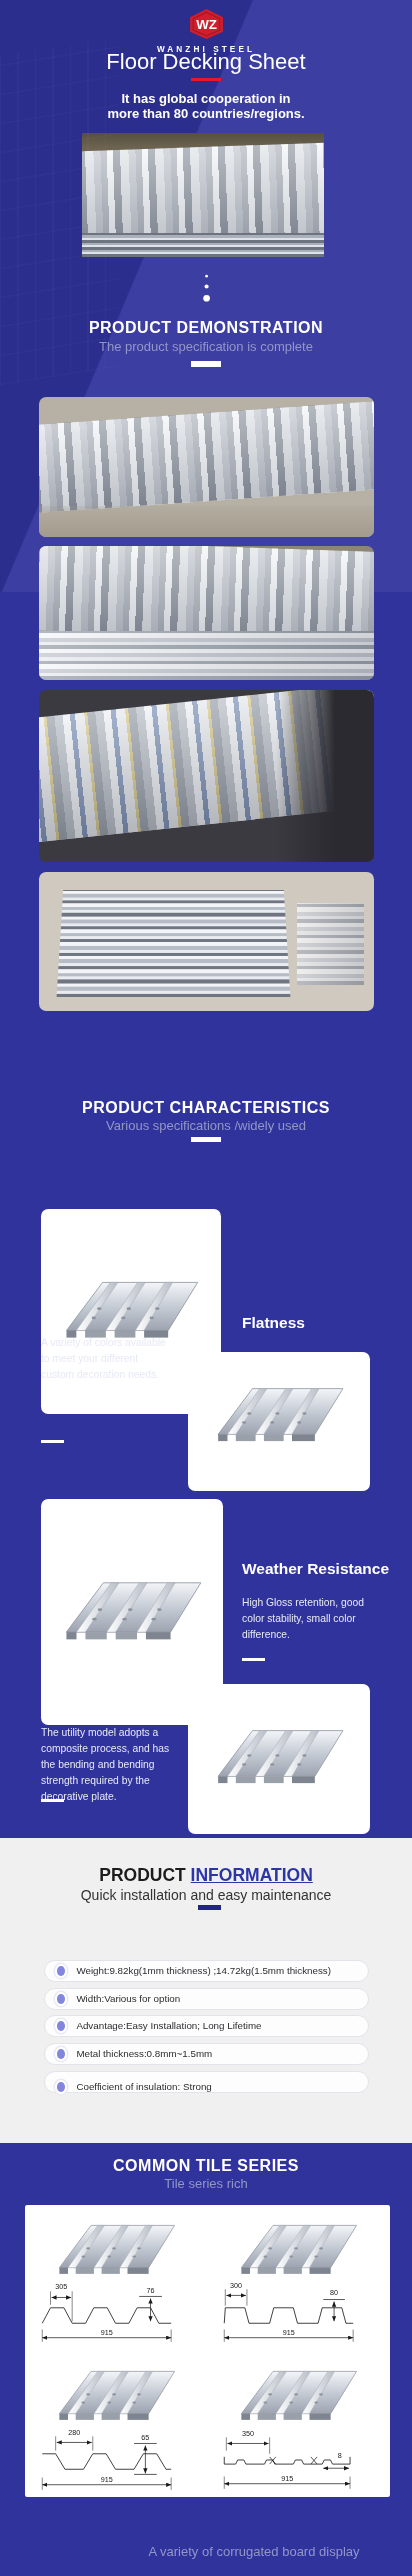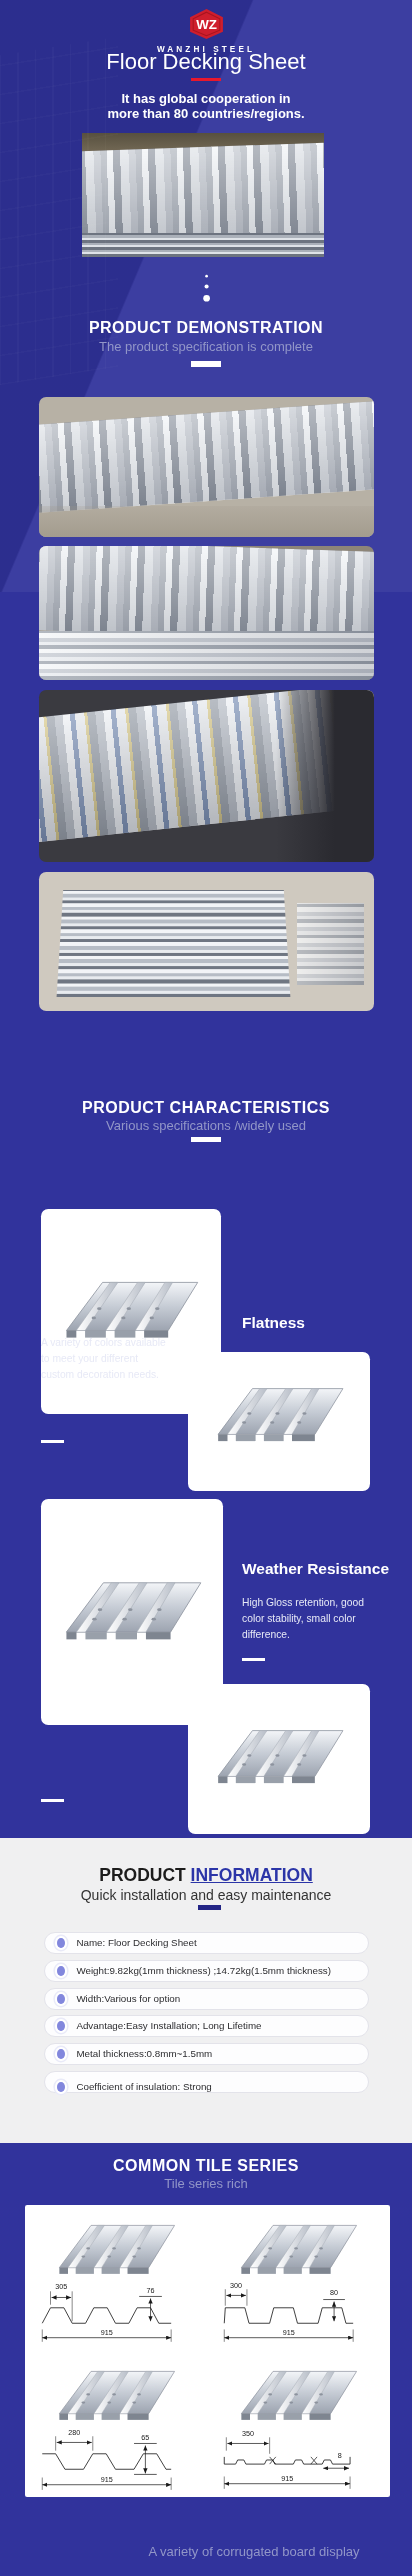--- a/index.html
+++ b/index.html
@@ -151,40 +151,37 @@
   <div class="card" style="left:41px;top:1499px;width:182px;height:226px;">
     <svg class="deck-art" style="left:18px;top:67px;" width="147" height="84" viewBox="0 0 260 150">
         <use href="#deck"></use>
       </svg>
   </div>
   <div class="char-title" style="left:242px;top:1560px;">Weather Resistance</div>
   <div class="char-text" style="left:242px;top:1595px;width:130px;">High Gloss retention, good color stability, small color difference.</div>
   <div class="mini-dash" style="left:242px;top:1658px;"></div>
 
   <div class="char-title" style="left:41px;top:1697px;">Mechanical property</div>
+  <div class="char-text" style="left:41px;top:1725px;width:143px;">The utility model adopts a composite process, and has the bending and bending strength required by the decorative plate.</div>
   <div class="mini-dash" style="left:41px;top:1799px;"></div>
   <div class="card" style="left:188px;top:1684px;width:182px;height:150px;">
     <svg class="deck-art" style="left:23px;top:31px;" width="137" height="78" viewBox="0 0 260 150">
         <use href="#deck"></use>
       </svg>
   </div>
 
   <div class="abs" style="left:0;top:1838px;width:412px;height:305px;background:#f0f0f1;"></div>
   <div class="abs ctr" style="top:1865px;font-size:17.5px;font-weight:700;">
     <span style="color:#1c1c1c;">PRODUCT</span>
     <span> </span>
     <span style="color:#2b35a8;text-decoration:underline;">INFORMATION</span>
   </div>
   <div class="abs ctr" style="top:1887px;font-size:14px;color:#333;">Quick installation and easy maintenance</div>
   <div class="dash" style="left:198px;top:1905px;width:23px;height:5.2px;background:#232586;"></div>
 
-  <div class="pill" style="top:1932px;">
-      <span class="pill-dot"></span>
-      <span class="pill-text">Name: Floor Decking Sheet</span>
-    </div>
   <div class="pill" style="top:1960px;">
       <span class="pill-dot"></span>
       <span class="pill-text">Weight:9.82kg(1mm thickness) ;14.72kg(1.5mm thickness)</span>
     </div>
   <div class="pill" style="top:2015px;">
       <span class="pill-dot"></span>
       <span class="pill-text">Advantage:Easy Installation; Long Lifetime</span>
     </div>
   <div class="pill" style="top:1988px;">
       <span class="pill-dot"></span>

